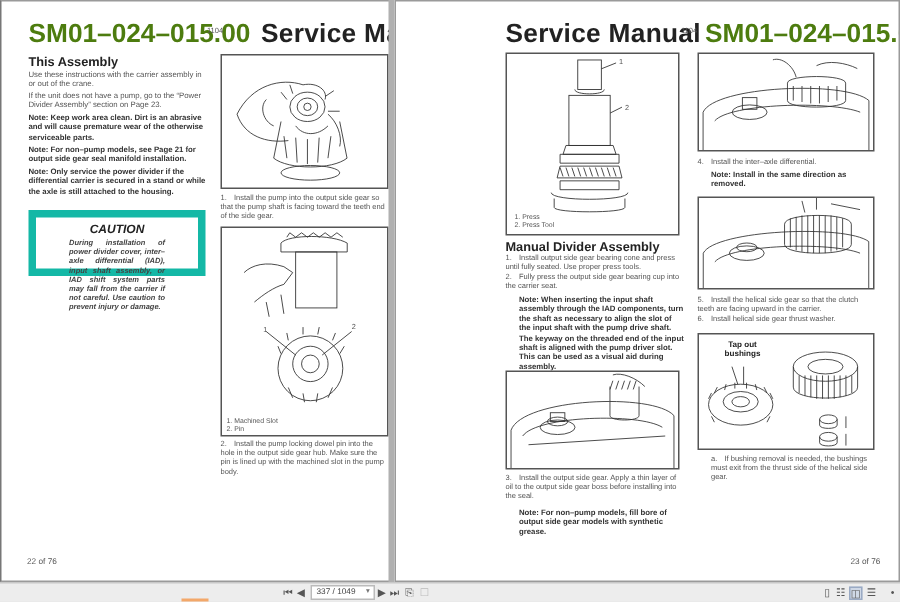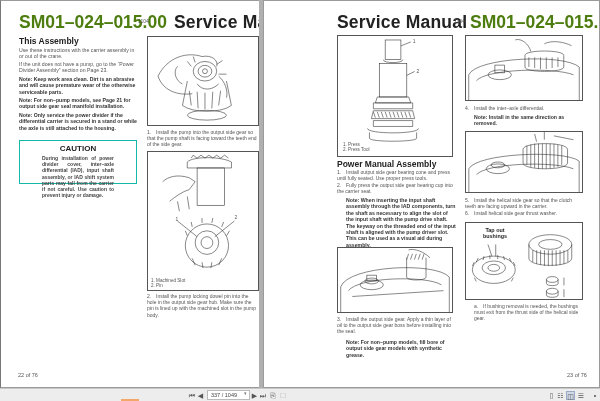--- a/index.html
+++ b/index.html
@@ -8,21 +8,21 @@
   .page { position: absolute; top: 0; height: 388px; background: #fff; border: 1px solid #9a9a9a; overflow: hidden; }
   .page.left { left: 0; width: 262px; border-left: 1px solid #777; }
   .page.right { left: 263px; width: 337px; }
   .page-gutter { position: absolute; left: 259px; top: 0; width: 4px; height: 388px; background: #b0b0b0; }
   .hdr-title { position: absolute; font-weight: bold; font-size: 17.5px; letter-spacing: 0.2px; color: #222; white-space: nowrap; }
   .hdr-code { position: absolute; font-weight: bold; font-size: 17.5px; color: #4d7c0f; white-space: nowrap; }
   .hdr-rev { position: absolute; font-size: 5px; color: #555; }
   .section-h { position: absolute; font-weight: bold; font-size: 8.5px; color: #222; white-space: nowrap; }
   .para { position: absolute; font-size: 5.2px; line-height: 6.4px; color: #555; }
   .note { position: absolute; font-size: 5.2px; line-height: 6.4px; color: #333; font-weight: bold; }
-  .caution { position: absolute; border: 1px solid #14b8a6; padding: 3px 22px; }
+  .caution { position: absolute; border: 5px solid #14b8a6; padding: 3px 22px; font-style: italic; }
   .caution-title { font-weight: bold; font-size: 8px; text-align: center; margin-bottom: 2px; color: #222; }
   .caution-body { font-size: 5px; line-height: 6.2px; color: #444; font-weight: bold; text-align: justify; }
   .fig { position: absolute; border: 1px solid #555; background: #fff; overflow: hidden; }
   .fig svg { width: 100%; height: 100%; display: block; }
   .cap { position: absolute; font-size: 5px; line-height: 6.2px; color: #555; }
   .cap .n { display: inline-block; width: 9px; }
   .legend { position: absolute; font-size: 4.6px; line-height: 5.4px; color: #555; }
   .pagenum { position: absolute; font-size: 5.5px; color: #555; }
   .toolbar { position: absolute; left: 0; top: 388px; width: 600px; height: 13px; background: #ededed; border-top: 1px solid #c8c8c8; }
   .tb-btn { position: absolute; top: 2px; height: 9px; font-size: 7px; line-height: 9px; color: #555; text-align: center; cursor: pointer; }
@@ -129,21 +129,21 @@
         </g>
         <text x="76" y="7" font-size="5" fill="#555" font-family="Liberation Sans, sans-serif">1</text>
         <text x="80" y="38" font-size="5" fill="#555" font-family="Liberation Sans, sans-serif">2</text>
       </svg>
       <div class="legend" style="left:5px;top:106px;">
         <div>1.   Press</div>
         <div>2.   Press Tool</div>
       </div>
     </div>
 
-    <div class="section-h" style="left:73px;top:158px;">Power Manual Assembly</div>
+    <div class="section-h" style="left:73px;top:158px;">Manual Divider Assembly</div>
     <div class="cap" style="left:73px;top:168px;width:118px;">
       <span class="n">1.</span><span>Install output side gear bearing cone and press until fully seated.  Use proper press tools.</span>
     </div>
     <div class="cap" style="left:73px;top:181px;width:118px;">
       <span class="n">2.</span><span>Fully press the output side gear bearing cup into the carrier seat.</span>
     </div>
     <div class="note" style="left:82px;top:196px;width:110px;">Note:  When inserting the input shaft assembly through the IAD components, turn the shaft as necessary to align the slot of the input shaft with the pump drive shaft.  The keyway on the threaded end of the input shaft is aligned with the pump driver slot.  This can be used as a visual aid during assembly.</div>
 
     <div class="fig" style="left:73px;top:246px;width:116px;height:66px;">
       <svg viewBox="0 0 116 66">

